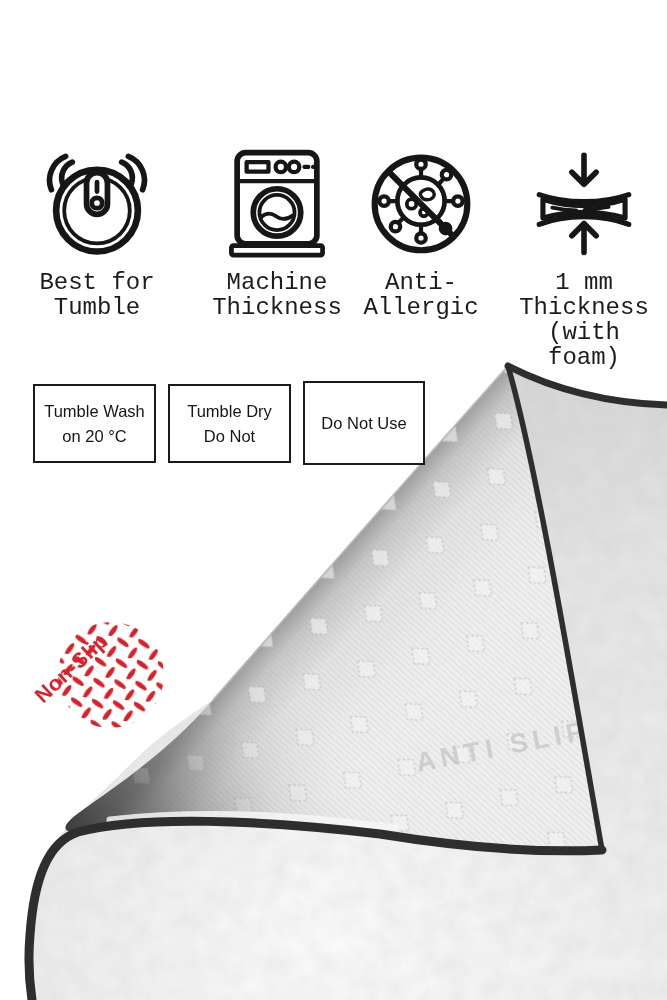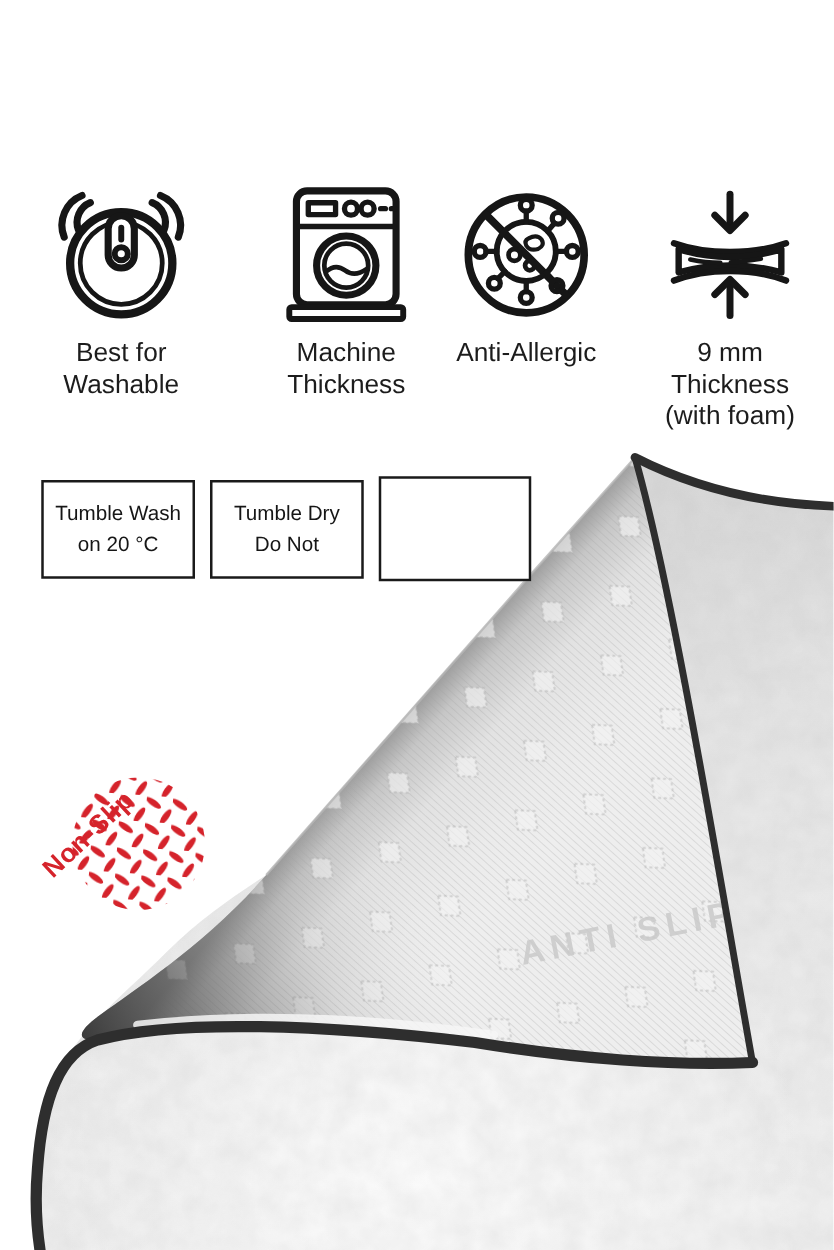--- a/index.html
+++ b/index.html
@@ -1,21 +1,21 @@
 <!DOCTYPE html>
 <html><head>
 <meta charset="utf-8">
 <style>
   html,body{margin:0;padding:0;background:#ffffff;}
   .canvas{position:relative;width:667px;height:1000px;background:#ffffff;overflow:hidden;
           font-family:"Liberation Sans", sans-serif;color:#1a1a1a;}
   
   .feature{position:absolute;top:146px;text-align:center;}
   .feature .icon-wrap{height:114px;display:flex;align-items:center;justify-content:center;}
-  .feature .flabel{margin-top:10px;font-size:21px;line-height:25px;color:#1c1c1c;}
+  .feature .flabel{margin-top:10px;font-size:24px;line-height:25px;color:#1c1c1c;font-family:Liberation Mono, monospace;}
   .f1{left:17px;width:160px;}
   .f2{left:197px;width:160px;}
   .f3{left:348px;width:146px;}
   .f4{left:508px;width:152px;}
   svg.icon *{vector-effect:none;}
   
   .care-box{position:absolute;top:384px;height:79px;border:2.5px solid #1a1a1a;background:#ffffff;
             box-sizing:border-box;display:flex;flex-direction:column;justify-content:center;
             text-align:center;font-size:16.5px;line-height:25px;color:#161616;}
   .b1{left:33px;width:123px;}
@@ -116,21 +116,21 @@
         <line x1="61" y1="36" x2="61" y2="46" stroke-width="5"></line>
         <circle cx="61" cy="58" r="5.5" stroke-width="5"></circle>
         <path d="M25,38 A18,18 0 0 1 35,15" stroke-width="6"></path>
         <path d="M13,44 A27,27 0 0 1 28,9" stroke-width="6"></path>
         <path d="M97,38 A18,18 0 0 0 87,15" stroke-width="6"></path>
         <path d="M109,44 A27,27 0 0 0 94,9" stroke-width="6"></path>
       </svg>
     </div>
     <div class="flabel">
       <div>Best for</div>
-      <div>Washable</div>
+      <div>Tumble</div>
     </div>
   </div>
 
   <div class="feature f2">
     <div class="icon-wrap">
       <svg class="icon" width="100" height="112" viewBox="0 0 104 118" fill="none" stroke="#161616" stroke-linecap="round" stroke-linejoin="round">
         <rect x="10" y="6" width="84" height="96" rx="9" stroke-width="6"></rect>
         <line x1="12" y1="36" x2="92" y2="36" stroke-width="4.5"></line>
         <rect x="20" y="16" width="23" height="10" stroke-width="4.5"></rect>
         <circle cx="56" cy="21" r="5.5" stroke-width="4.5"></circle>
@@ -185,34 +185,35 @@
         <path d="M47,26 L60,39 L73,26" stroke-width="6"></path>
         <path d="M12,50 C40,60 80,60 108,50" stroke-width="5.5"></path>
         <path d="M16,55 C44,64 76,64 104,55 L104,75 C76,67 44,67 16,75 Z" fill="#ffffff" stroke-width="5.5"></path>
         <path d="M26,64 C45,68 60,68 94,62" stroke-width="4" stroke-dasharray="26 9"></path>
         <path d="M12,82 C40,71 80,71 108,82" stroke-width="5.5"></path>
         <line x1="60" y1="112" x2="60" y2="84" stroke-width="6"></line>
         <path d="M47,94 L60,81 L73,94" stroke-width="6"></path>
       </svg>
     </div>
     <div class="flabel">
-      <div>9 mm Thickness</div>
+      <div>1 mm Thickness</div>
       <div>(with foam)</div>
     </div>
   </div>
 
   <div class="care-box b1">
     <div>Tumble Wash</div>
     <div>on 20 °C</div>
   </div>
   <div class="care-box b2">
     <div>Tumble Dry</div>
     <div>Do Not</div>
   </div>
   <div class="care-box b3">
+    <div>Do Not Use</div>
   </div>
 
   <div class="nonslip-label" style="color:#d5232b;">Non-Slip</div>
   <svg class="nonslip-pattern" width="118" height="118" viewBox="0 0 118 118">
     <defs>
       <pattern id="tread" width="21" height="21" patternUnits="userSpaceOnUse">
         <ellipse cx="5.5" cy="5.5" rx="7.2" ry="2.5" fill="#d5232b" transform="rotate(32 5.5 5.5)"></ellipse>
         <ellipse cx="16" cy="16" rx="7.2" ry="2.5" fill="#d5232b" transform="rotate(-58 16 16)"></ellipse>
       </pattern>
       <clipPath id="treadClip">

